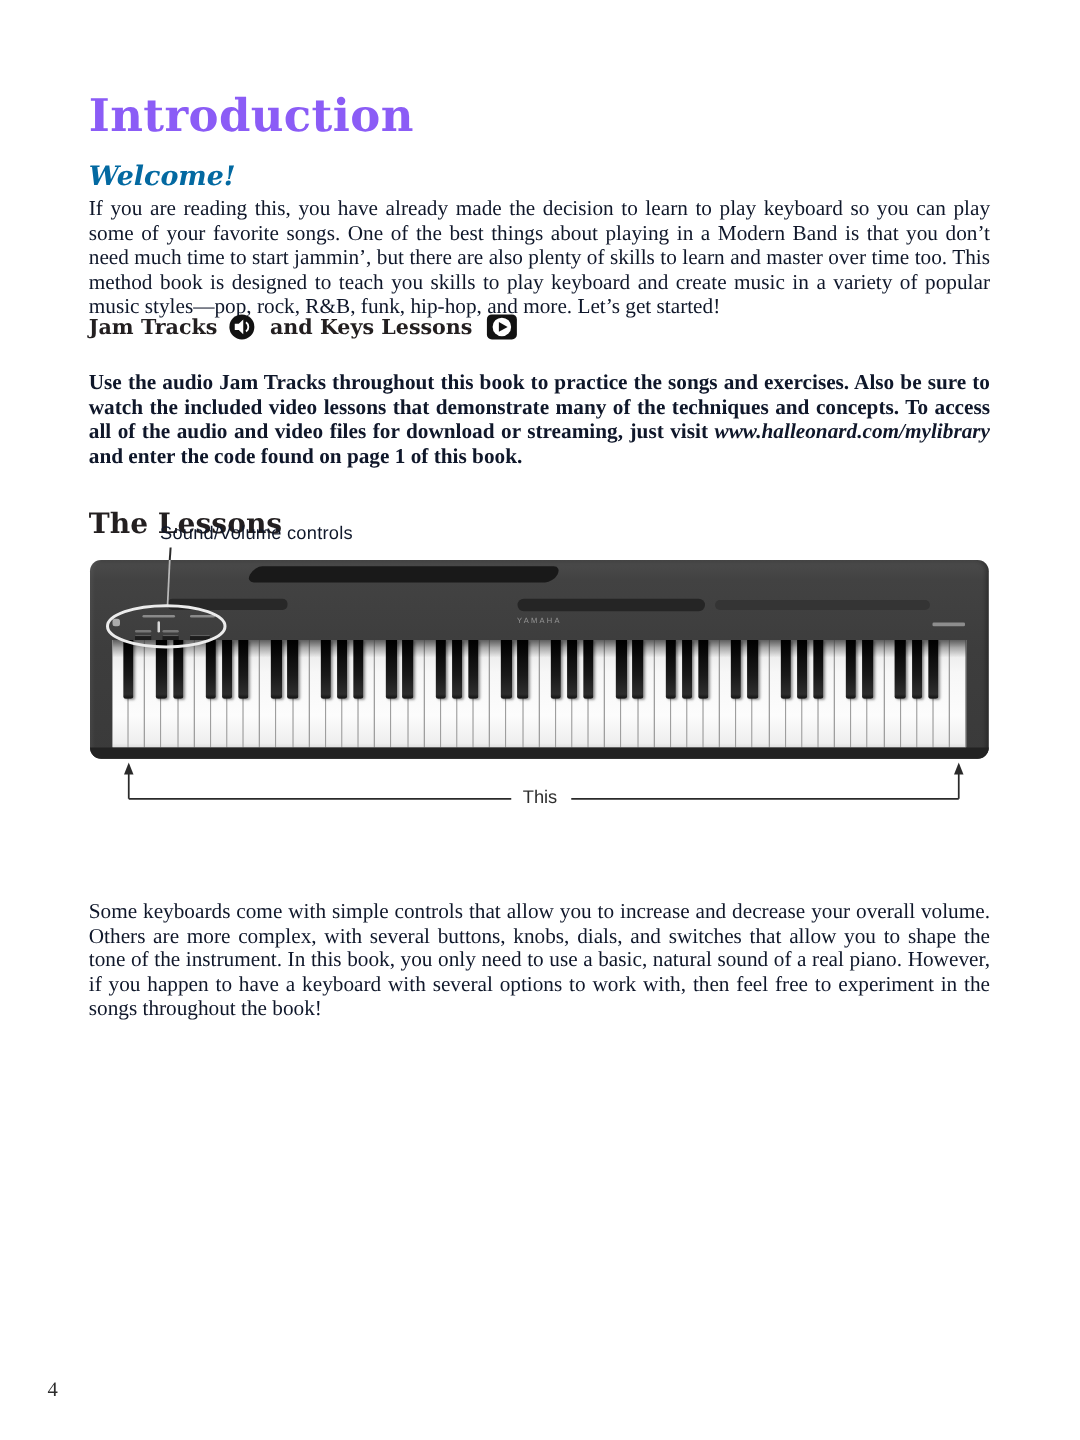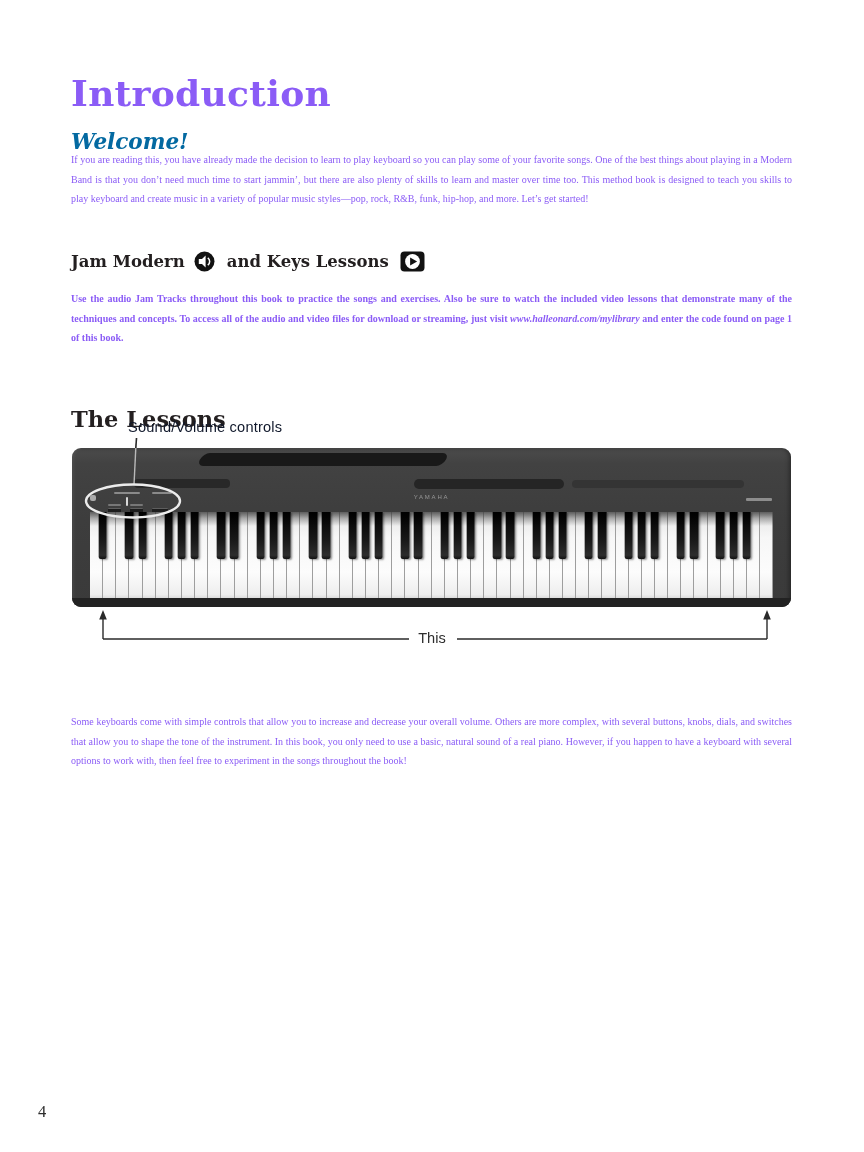--- a/index.html
+++ b/index.html
@@ -23,21 +23,21 @@
   }
   .h-keyboard{
     left:71px;top:383px;
     font-family:"DejaVu Serif", serif;font-weight:bold;font-size:22.5px;
     color:#231f20;
   }
 
   
   .para{
     left:71px;width:721px;text-align:justify;
-    font-size:10px;line-height:19.6px;color:#8b5cf6;
+    font-size:17px;line-height:19.6px;color:#0f172a;
   }
   .p1{top:140px;}
   .p2{top:279px;font-weight:bold;}
   .p3{top:702px;}
   .url-italic{font-style:italic;}
 
   
   .jam-row{
     left:71px;top:251px;display:flex;align-items:center;
     font-family:"DejaVu Serif", serif;font-weight:bold;font-size:16.5px;
@@ -129,21 +129,21 @@
 </style>
 </head>
 <body>
 
 <h1 class="abs h-intro">Introduction</h1>
 
 <h2 class="abs h-welcome">Welcome!</h2>
 <p class="abs para p1">If you are reading this, you have already made the decision to learn to play keyboard so you can play some of your favorite songs. One of the best things about playing in a Modern Band is that you don’t need much time to start jammin’, but there are also plenty of skills to learn and master over time too. This method book is designed to teach you skills to play keyboard and create music in a variety of popular music styles—pop, rock, R&amp;B, funk, hip-hop, and more. Let’s get started!</p>
 
 <div class="abs jam-row">
-  <span>Jam Modern</span>
+  <span>Jam Tracks</span>
   <span class="icon icon-audio">
     <svg width="21" height="21" viewBox="0 0 21 21">
       <circle cx="10.5" cy="10.5" r="10" fill="#121212"></circle>
       <path d="M4.8 8 L8 8 L11.6 4.6 L11.6 16.4 L8 13 L4.8 13 Z" fill="#ffffff"></path>
       <path d="M13.8 6.8 A4.6 4.6 0 0 1 13.8 14.2" stroke="#ffffff" stroke-width="1.5" fill="none"></path>
     </svg>
   </span>
   <span>and Keys Lessons</span>
   <span class="icon icon-video">
     <svg width="25" height="21" viewBox="0 0 25 21">

